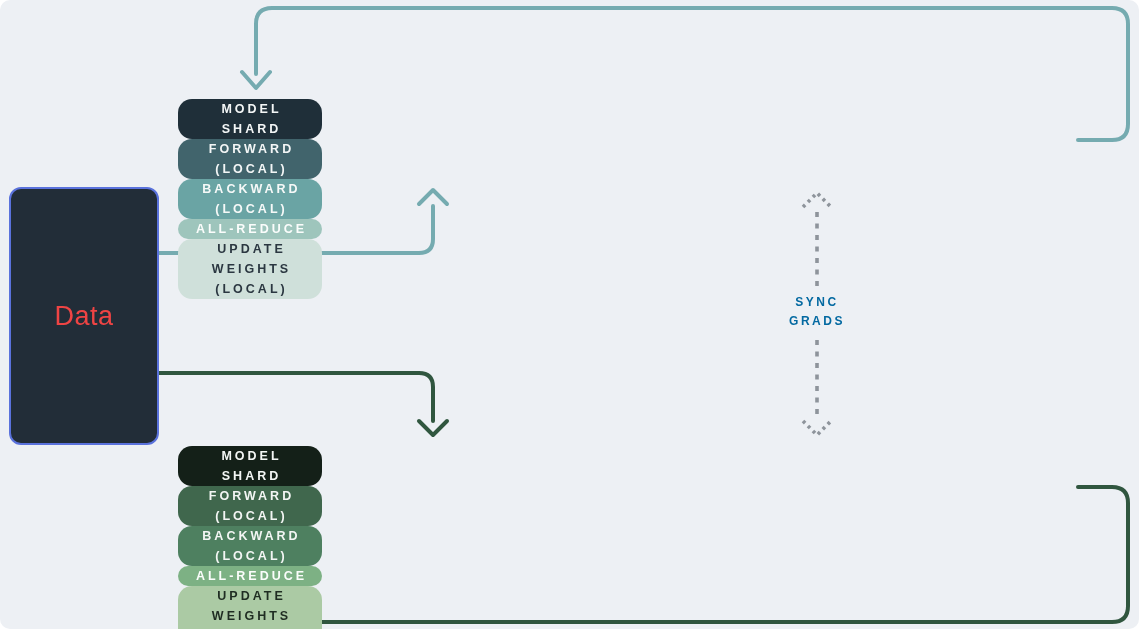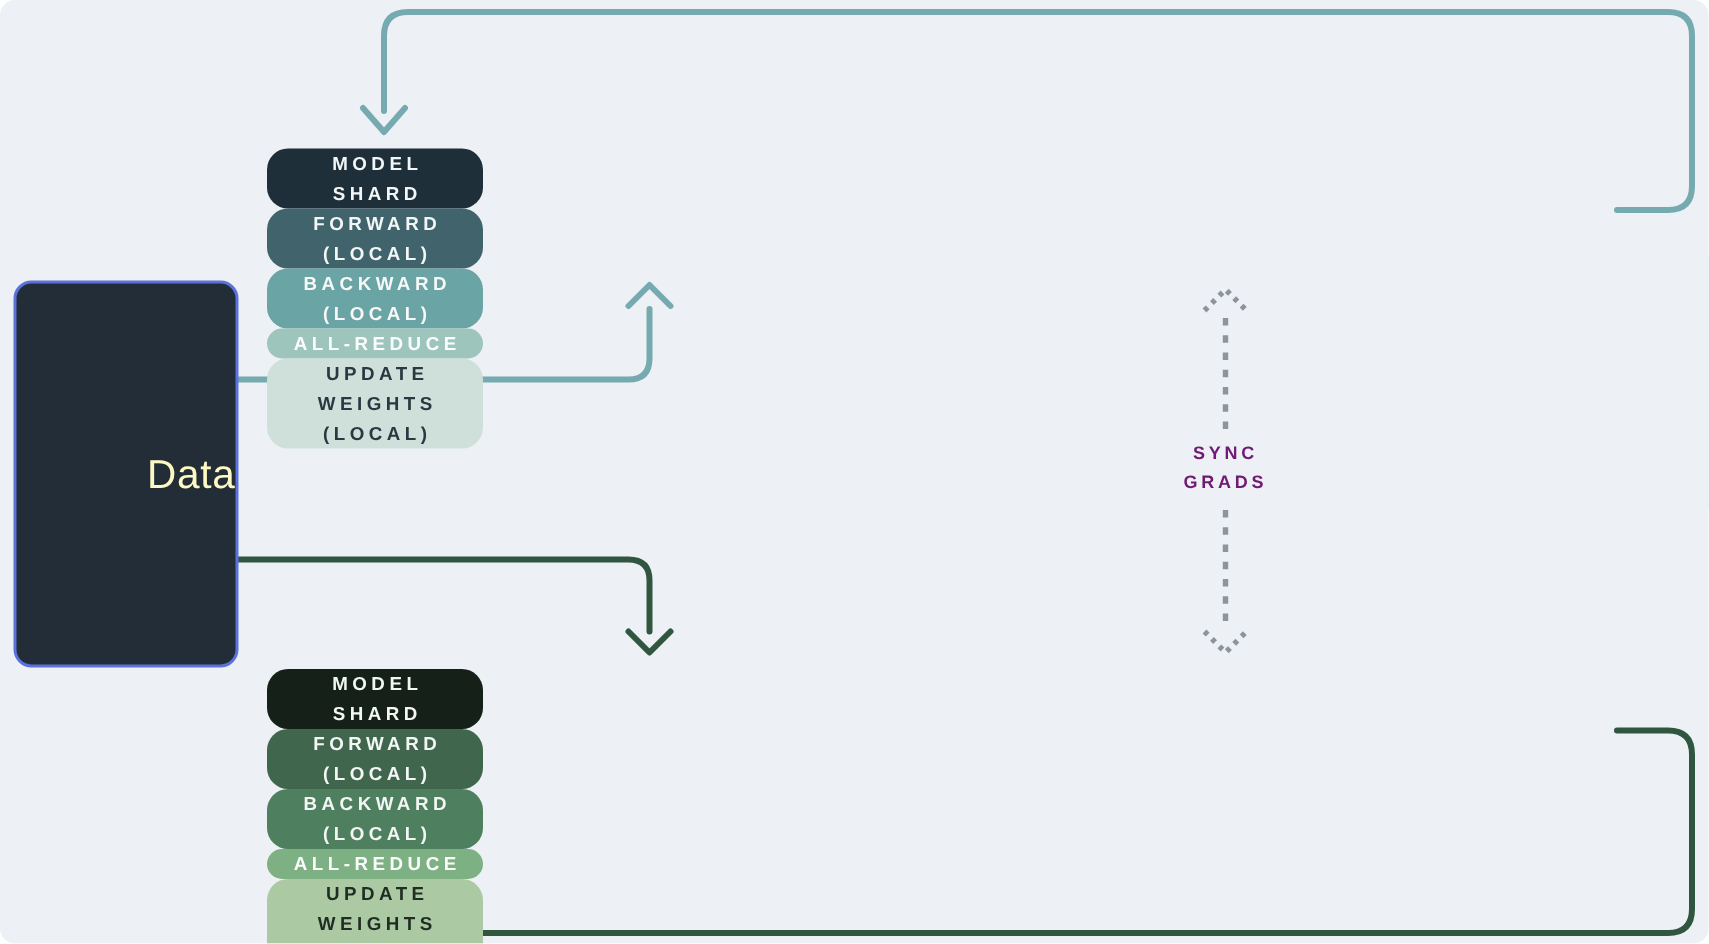--- a/index.html
+++ b/index.html
@@ -107,21 +107,21 @@
     </g>
 
     <g style="stroke: rgb(142, 148, 155);">
       <polyline class="dash-head" points="803,207 817,193 831,207"></polyline>
       <line class="dash" x1="817" y1="212" x2="817" y2="288"></line>
       <line class="dash" x1="817" y1="340" x2="817" y2="416"></line>
       <polyline class="dash-head" points="803,421 817,435 831,421"></polyline>
     </g>
   </svg>
 
-  <div class="data-box" style="background-color: rgb(34, 45, 56); border-color: rgb(90, 114, 220); color: #fef9c3; justify-content: flex-end;">
+  <div class="data-box" style="background-color: rgb(34, 45, 56); border-color: rgb(90, 114, 220); color: #ef4444;">
     <span>Data</span>
   </div>
 
   <div class="row row-top">
     <div class="node" style="background-color: rgb(31, 47, 57); color: rgb(243, 246, 246);">
       <span class="lbl">MODEL
 SHARD</span>
     </div>
     <svg class="chev" viewBox="0 0 17 33">
         <polyline points="3,4 14,16.5 3,29" style="stroke: rgb(58, 69, 83);"></polyline>
@@ -181,16 +181,16 @@
     <svg class="chev" viewBox="0 0 17 33">
         <polyline points="3,4 14,16.5 3,29" style="stroke: rgb(58, 69, 83);"></polyline>
       </svg>
     <div class="node" style="background-color: rgb(171, 202, 164); color: rgb(31, 45, 34);">
       <span class="lbl">UPDATE
 WEIGHTS
 (LOCAL)</span>
     </div>
   </div>
 
-  <div class="sync-label" style="color: #701a75;">SYNC
+  <div class="sync-label" style="color: #0369a1;">SYNC
 GRADS</div>
 
 </div>
 
 </body></html>

